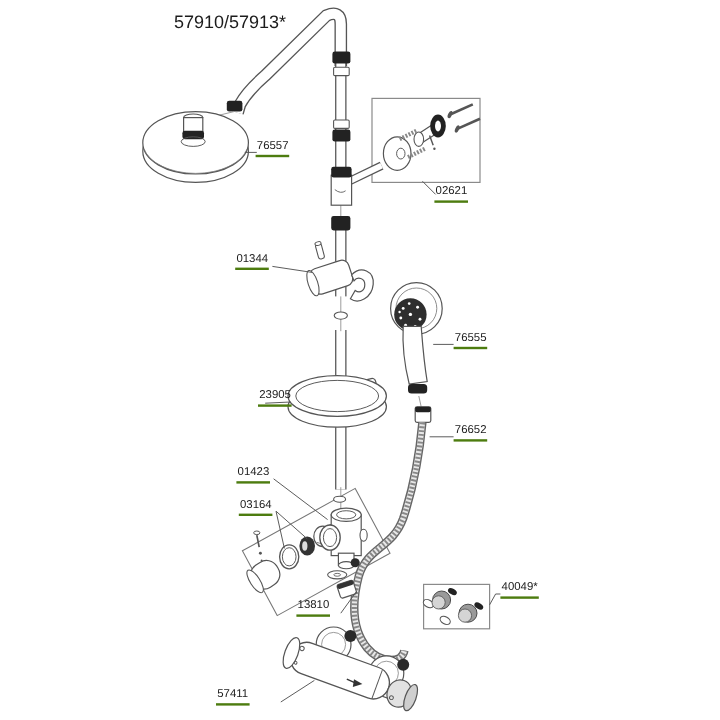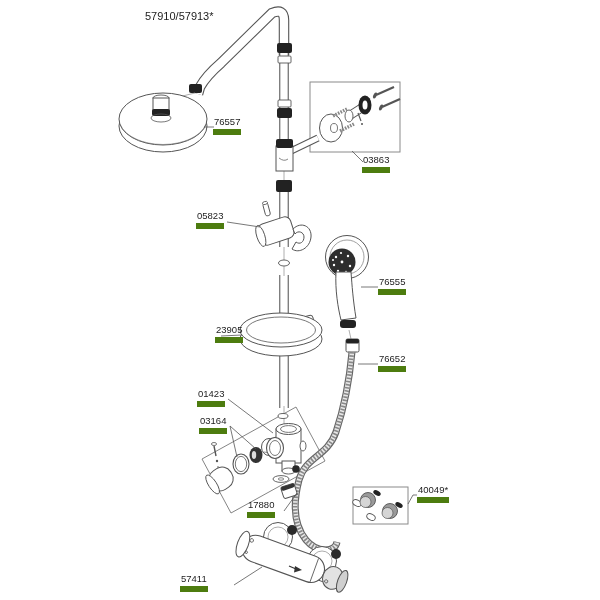--- a/index.html
+++ b/index.html
@@ -1,21 +1,21 @@
 <!DOCTYPE html>
 <html><head>
 <meta charset="utf-8">
 <style>
   html,body{margin:0;padding:0;background:#fff;}
   #stage{position:relative;width:600px;height:600px;background:#ffffff;overflow:hidden;
          font-family:"Liberation Sans", sans-serif;}
   svg{position:absolute;left:0;top:0;}
   .lbl{position:absolute;font-size:9.5px;color:#1c1c1c;letter-spacing:0;line-height:1;}
-  .lbl .u{display:inline-block;border-bottom:6px solid #4d7c0f;padding:0 1px 2px 1px;}
-  .product{position:absolute;font-size:11px;color:#1c1c1c;letter-spacing:0;text-align:center;}
+  .lbl .u{display:inline-block;border-bottom:2px solid #4d7c0f;padding:0 1px 2px 1px;}
+  .product{position:absolute;font-size:15px;color:#1c1c1c;letter-spacing:0;text-align:center;}
 </style>
 </head>
 <body>
 
 <div id="stage">
 
 <svg width="600" height="600" viewBox="0 0 600 600">
 
   <g>
     <rect x="310" y="82" width="90" height="70" fill="#fff" stroke="#8a8a8a" stroke-width="1"></rect>
@@ -225,25 +225,25 @@
   </g>
 </svg>
 
   <div class="product" style="left:145px;top:10px">57910/57913*</div>
 
   <div class="lbl" style="left:213px;top:117px">
     <span class="u">76557</span>
   </div>
 
   <div class="lbl" style="left:362px;top:155px">
-    <span class="u">03863</span>
+    <span class="u">02621</span>
   </div>
 
   <div class="lbl" style="left:196px;top:211px">
-    <span class="u">05823</span>
+    <span class="u">01344</span>
   </div>
 
   <div class="lbl" style="left:378px;top:277px">
     <span class="u">76555</span>
   </div>
 
   <div class="lbl" style="left:215px;top:325px">
     <span class="u">23905</span>
   </div>
 
@@ -253,21 +253,21 @@
 
   <div class="lbl" style="left:197px;top:389px">
     <span class="u">01423</span>
   </div>
 
   <div class="lbl" style="left:199px;top:416px">
     <span class="u">03164</span>
   </div>
 
   <div class="lbl" style="left:247px;top:500px">
-    <span class="u">17880</span>
+    <span class="u">13810</span>
   </div>
 
   <div class="lbl" style="left:417px;top:485px">
     <span class="u">40049*</span>
   </div>
 
   <div class="lbl" style="left:180px;top:574px">
     <span class="u">57411</span>
   </div>
 

